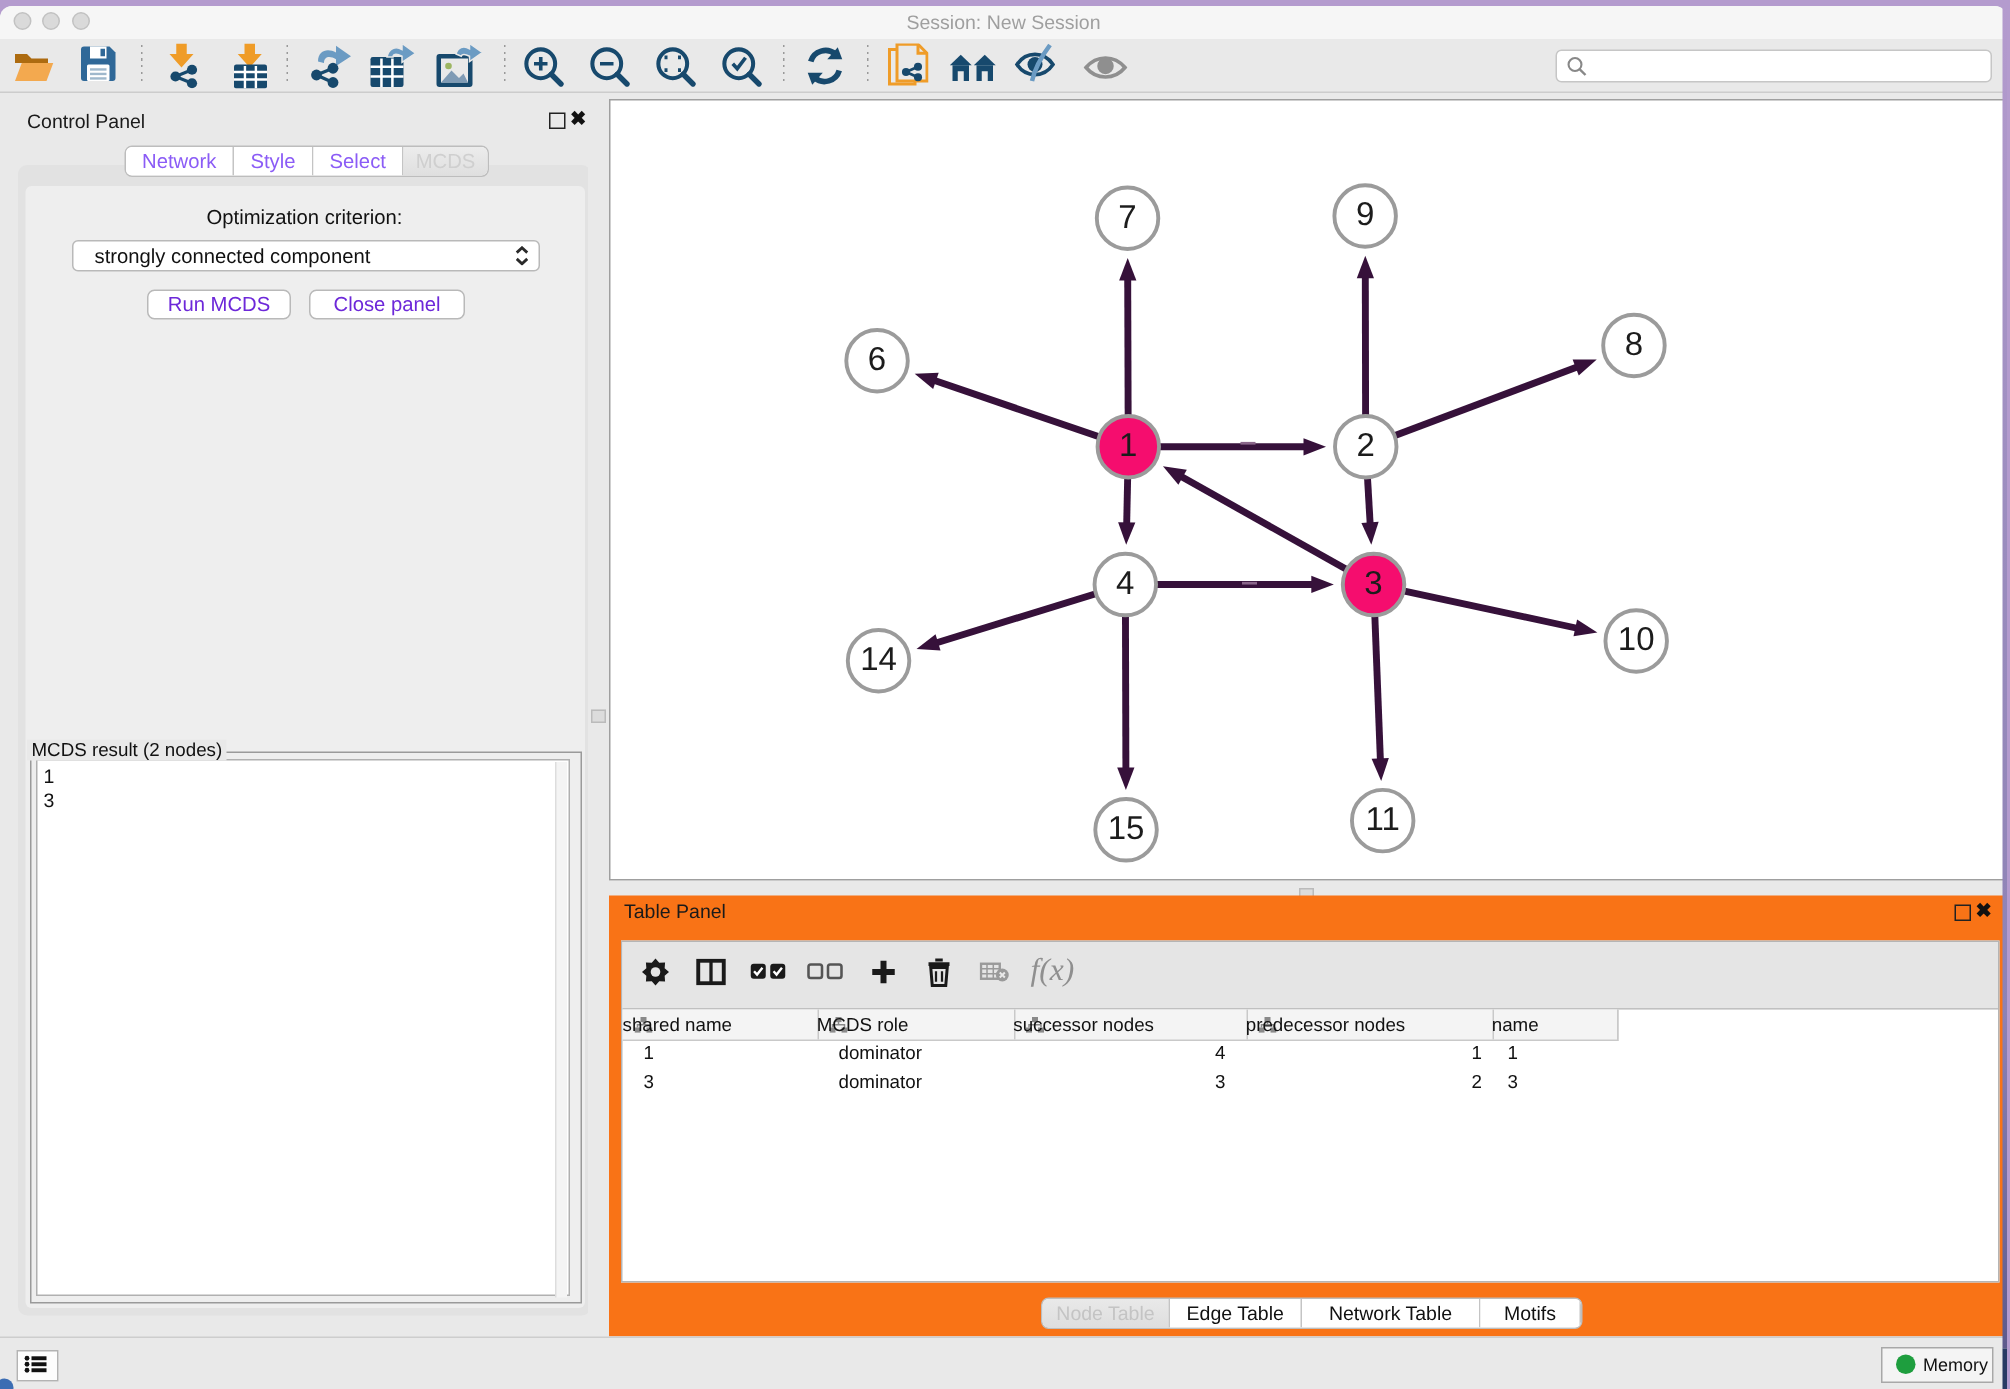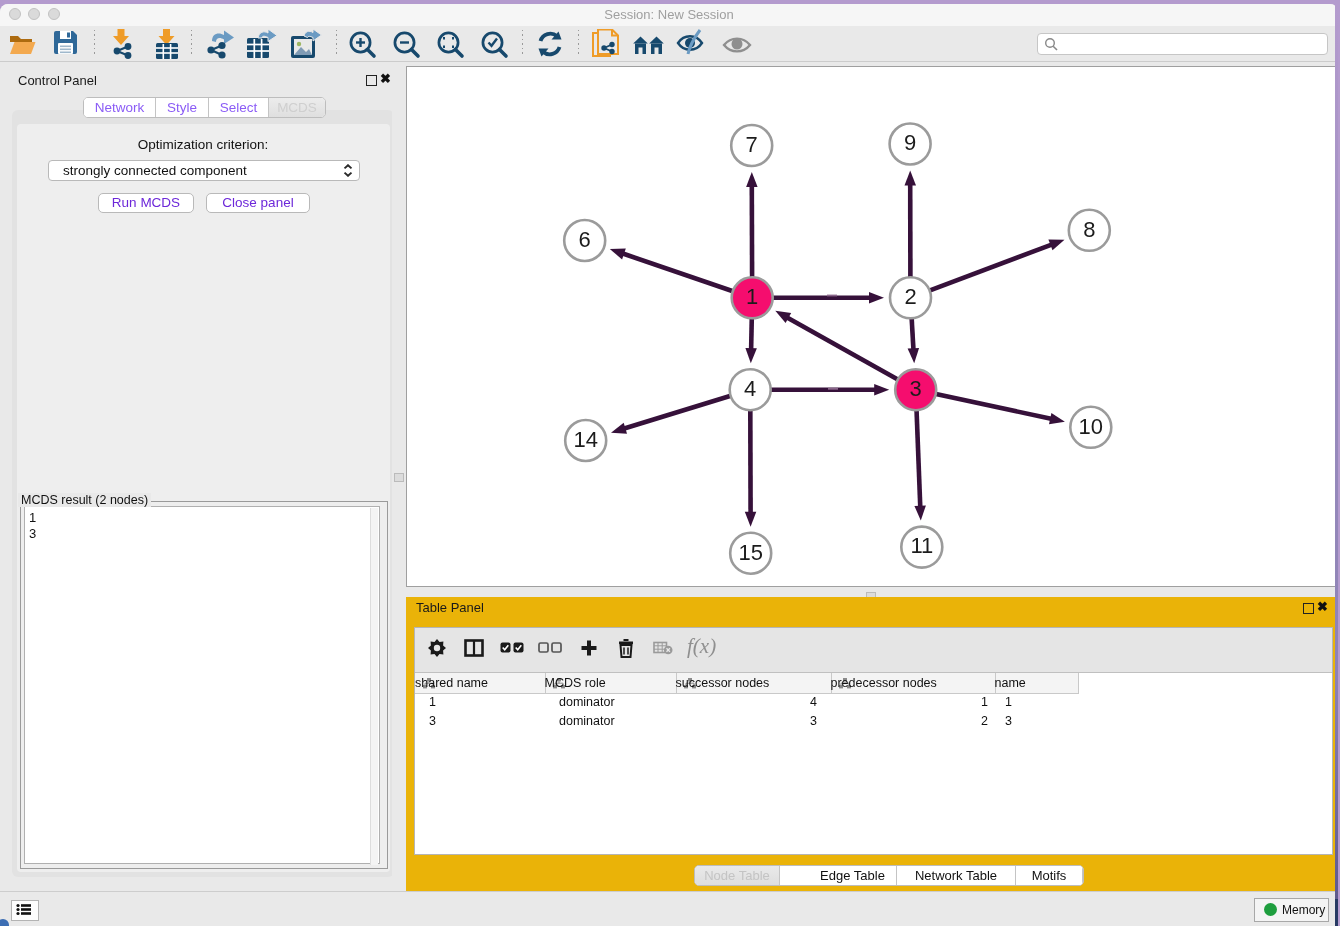--- a/index.html
+++ b/index.html
@@ -33,21 +33,21 @@
 
 #vsplit{position:absolute;left:392px;top:58px;width:14px;height:833px;background:#e9e9e9;}
 #vhandle{position:absolute;left:2px;top:411px;width:8px;height:7px;background:#dcdcdc;border:1px solid #bbb;}
 
 #nw{position:absolute;left:406px;top:62px;width:929px;height:519px;border:1px solid #9f9f9f;background:#fff;}
 #nwtitle{position:absolute;left:0;top:0;width:100%;height:20px;background:linear-gradient(#f7f7f7,#d8d8d8);border-bottom:1px solid #a8a8a8;}
 #nwtitle .t{position:absolute;width:100%;text-align:center;top:3px;font-size:12.5px;color:#222;}
 .mtl{position:absolute;top:4px;width:12px;height:12px;border-radius:50%;box-sizing:border-box;}
 .mtl svg{position:absolute;left:0;top:0;}
 
-#tp{position:absolute;left:406px;top:593px;width:931px;height:294px;background:#eab308;}
+#tp{position:absolute;left:406px;top:593px;width:931px;height:294px;background:#f97316;}
 #tphead{position:absolute;left:10px;top:3px;font-size:13px;color:#1a1a1a;}
 #tpbox{position:absolute;left:8px;top:30px;width:917px;height:226px;border:1px solid #b5b5b5;background:#fff;}
 #tptools{position:absolute;left:0;top:0;width:100%;height:44px;background:#e5e5e5;border-bottom:1px solid #c0c0c0;}
 #thead{position:absolute;left:0;top:45px;width:663px;height:20px;background:#f4f4f4;border-bottom:1px solid #c9c9c9;border-right:1px solid #c9c9c9;}
 .hcell{position:absolute;top:0;height:20px;border-right:1px solid #c9c9c9;font-size:12.5px;color:#111;}
 .hcell .lab{position:absolute;width:100%;top:3px;}
 .trow{position:absolute;font-size:12.5px;color:#111;height:18px;}
 #tptabs{position:absolute;left:288px;top:268px;height:19px;display:flex;border:1px solid #bdbdbd;border-radius:5px;overflow:hidden;background:#fff;}
 .tptab{font-size:13px;color:#111;background:#fff;border-right:1px solid #c4c4c4;display:flex;align-items:center;justify-content:center;}
 
@@ -421,21 +421,21 @@
 <div class="trow" style="left:590px;top:67px;">1</div>
 <div class="trow" style="left:14px;top:85.5px;">3</div>
 <div class="trow" style="left:144px;top:85.5px;">dominator</div>
 <div class="trow" style="left:342px;top:85.5px;width:60px;text-align:right;">3</div>
 <div class="trow" style="left:513px;top:85.5px;width:60px;text-align:right;">2</div>
 <div class="trow" style="left:590px;top:85.5px;">3</div>
         </div>
     </div>
     <div id="tptabs">
       <div class="tptab" style="width:84px;background:linear-gradient(#e9e9e9,#dedede);color:#c4c4c4;">Node Table</div>
-      <div class="tptab" style="width:87px;padding-left:29px;">Edge Table</div>
+      <div class="tptab" style="width:87px;">Edge Table</div>
       <div class="tptab" style="width:118px;">Network Table</div>
       <div class="tptab" style="width:66px;">Motifs</div>
     </div>
   </div>
   <div id="status">
     <div id="listbtn"><svg width="24" height="17" viewBox="0 0 24 17">
           <g fill="#111">
             <circle cx="6" cy="4.5" r="1.6"></circle>
             <circle cx="6" cy="8.5" r="1.6"></circle>
             <circle cx="6" cy="12.5" r="1.6"></circle>

